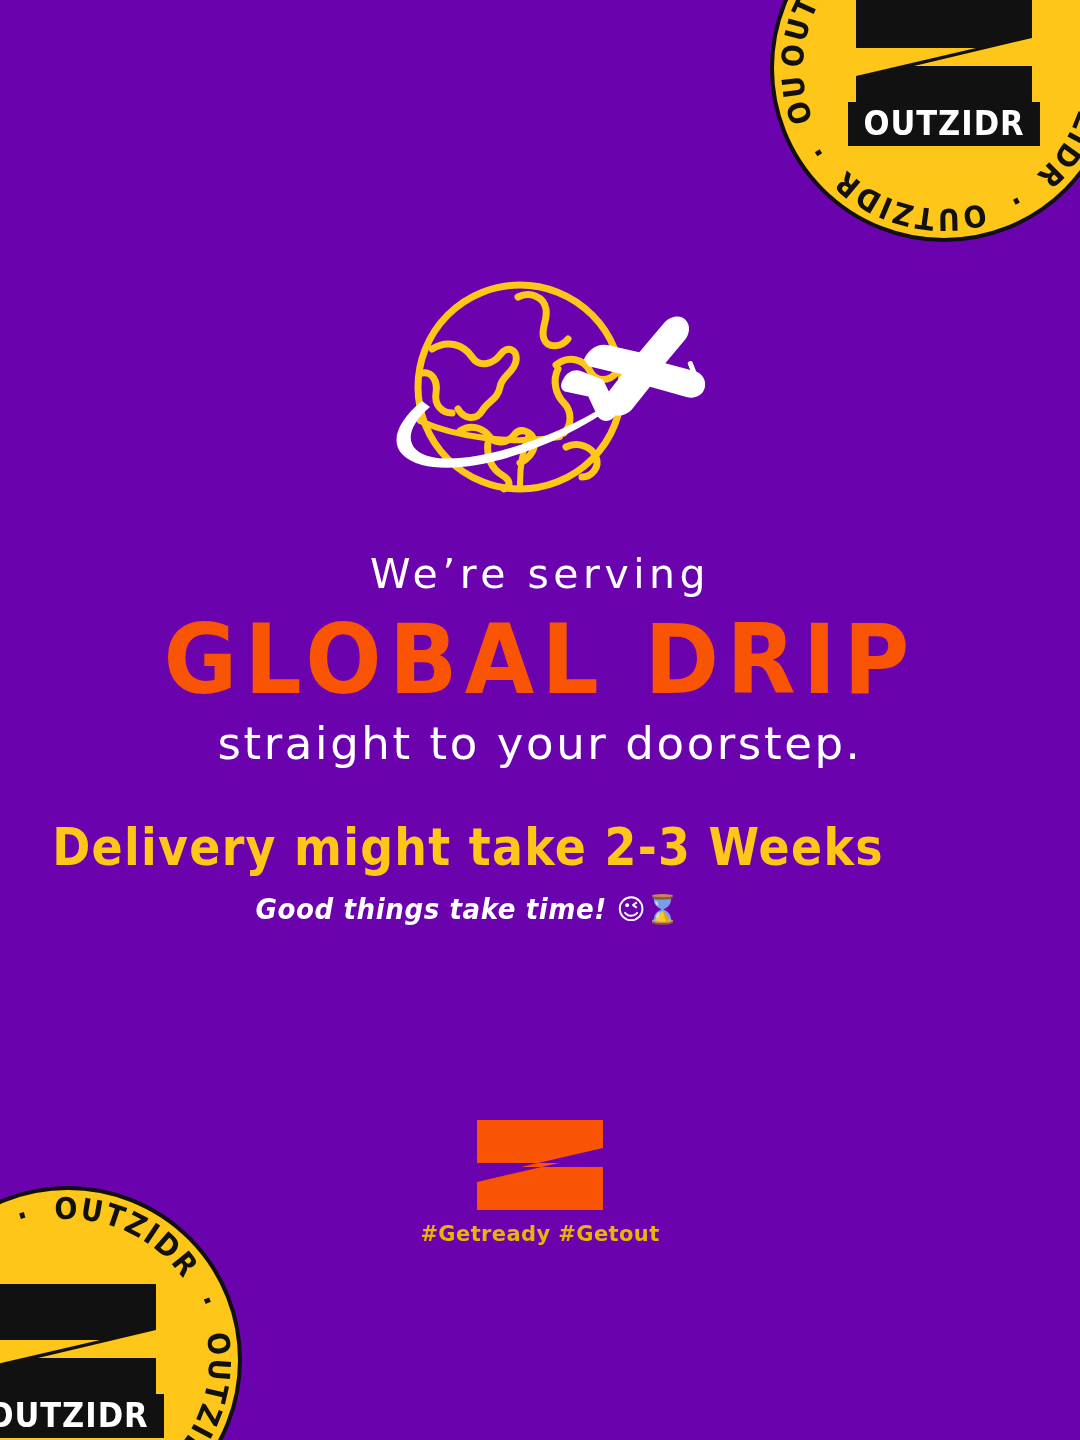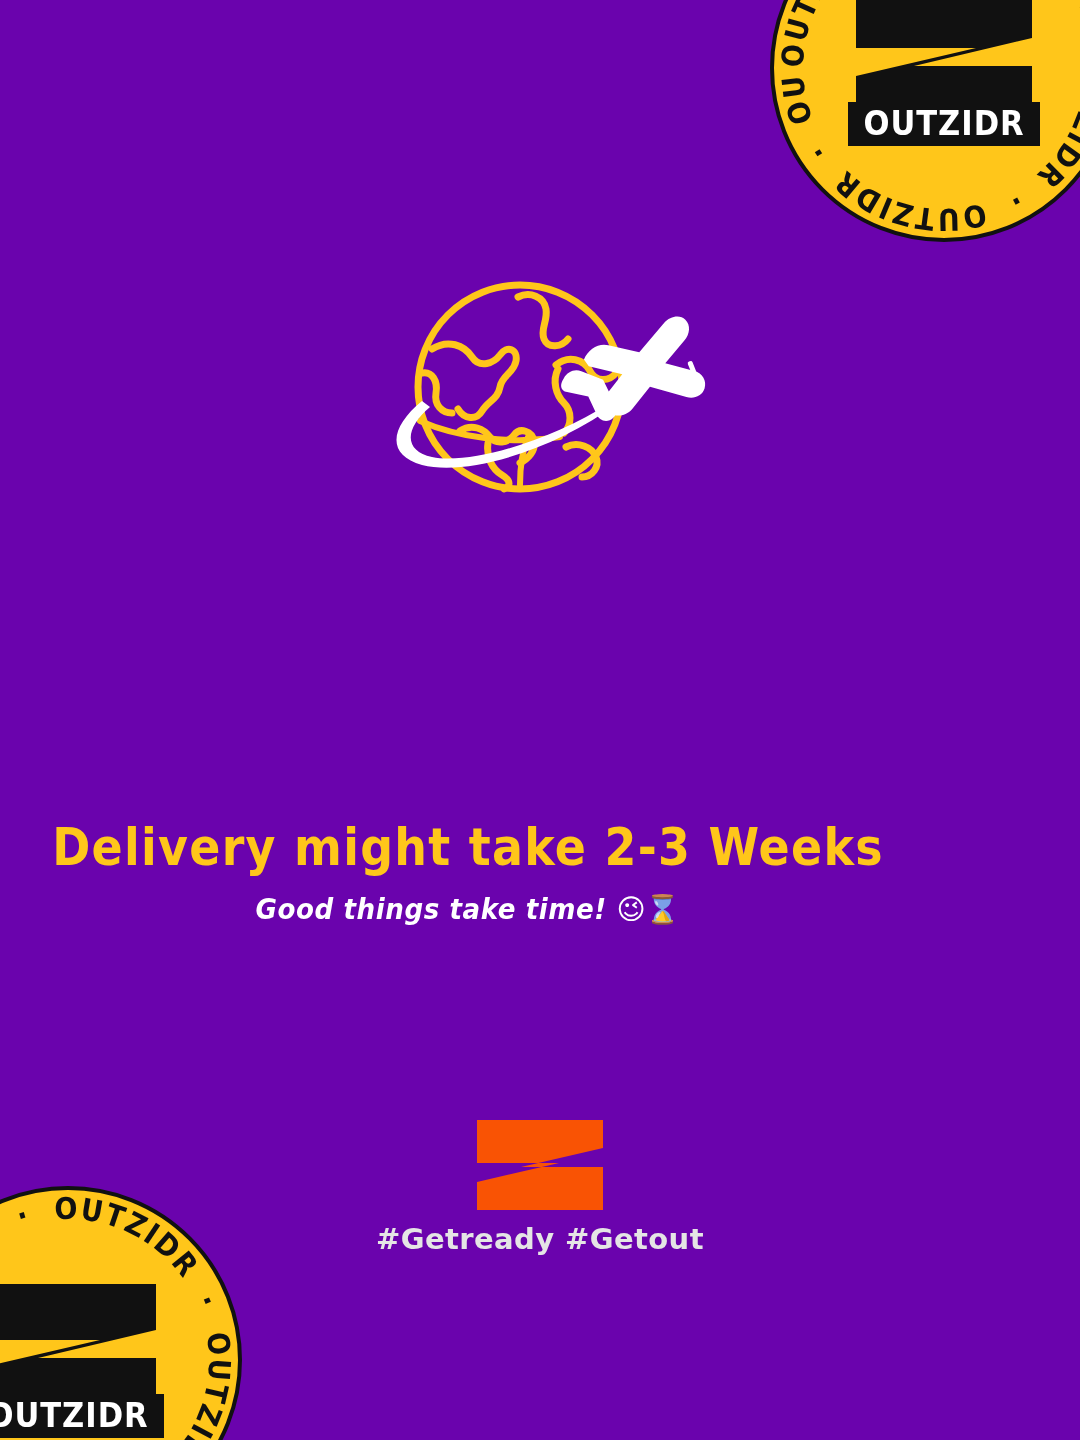--- a/index.html
+++ b/index.html
@@ -105,23 +105,23 @@
   .footer-block {
     position: absolute;
     left: 0;
     top: 1120px;
     width: 1080px;
     text-align: center;
   }
   .zmark { display: block; margin: 0 auto; }
   .hashtags {
     font-family: "DejaVu Sans", sans-serif;
-    font-size: 29px;
-    font-weight: 700;
-    color: #e5e5e5;
+    font-size: 21px;
+    font-weight: 700;
+    color: #eab308;
     letter-spacing: 0.4px;
     margin: 12px 0 0 0;
   }
 
   
   .badge {
     position: absolute;
   }
   .badge-tr { right: -44px; top: -112px; }
   .badge-bl { left: -112px; bottom: -104px; }
@@ -189,20 +189,25 @@
                  C 232,112 235,103 243,99 L 262,88 L 234,68 Z" transform="rotate(-22 286 92)"></path>
         <path d="M 212,92 C 218,87 226,87 231,92 L 248,108 L 250,136 C 250,143 245,148 239,148
                  C 233,148 229,143 229,137 L 228,118 L 210,106 C 204,102 206,96 212,92 Z" transform="rotate(-22 232 118)"></path>
         <rect x="330" y="84" width="5" height="16" rx="2" transform="rotate(-22 332 92)"></rect>
         <rect x="326" y="104" width="5" height="14" rx="2" transform="rotate(-22 328 111)"></rect>
         <rect x="310" y="46" width="4" height="10" rx="2" transform="rotate(-22 312 51)"></rect>
       </g>
     </svg>
   </div>
 
+  <div class="headline-block">
+    <p class="kicker">We’re serving</p>
+    <p class="headline">GLOBAL DRIP</p>
+    <p class="subline">straight to your doorstep.</p>
+  </div>
 
   <div class="delivery-block">
     <p class="delivery-main">Delivery might take 2-3 Weeks</p>
     <p class="delivery-sub">
       <span>Good things take time!</span>
       <span class="emoji">😉⌛</span>
     </p>
   </div>
 
   <div class="footer-block">

